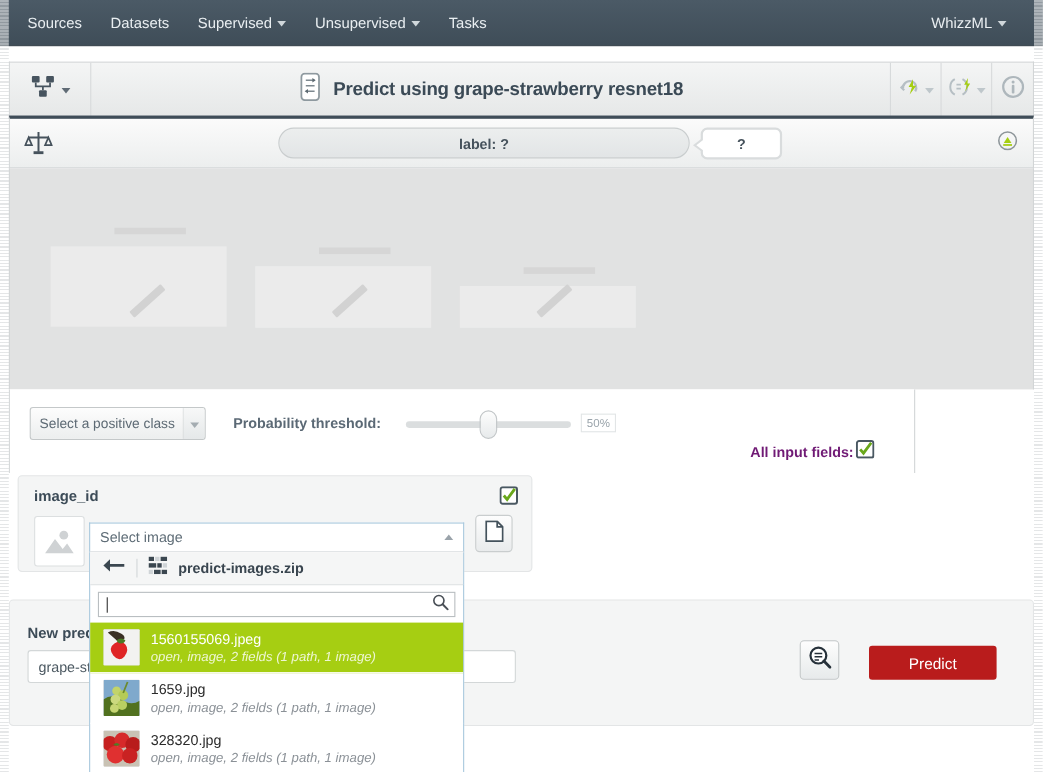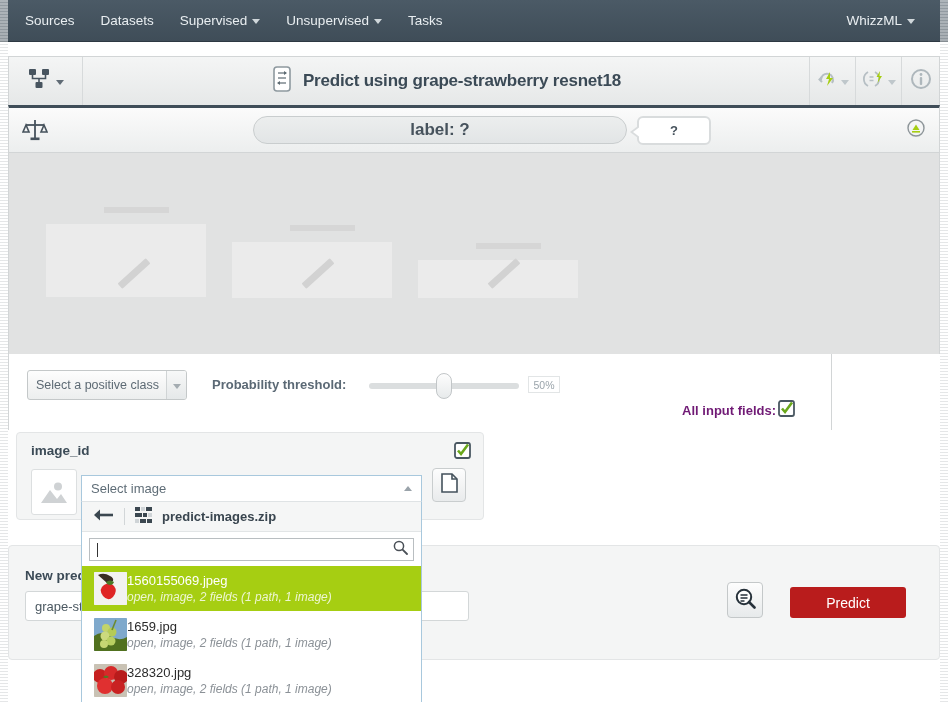--- a/index.html
+++ b/index.html
@@ -93,21 +93,21 @@
     display: flex; align-items: center;
   }
   .scale-ic { width: 52px; display:flex; justify-content:center; align-items:center; }
   .labelpill {
     width: 374px; height: 28px;
     margin-left: 192px;
     background: linear-gradient(to bottom,#eceeee,#e2e5e6);
     border: 1px solid #c9cdce;
     border-radius: 14px;
     display: flex; align-items: center; justify-content: center;
-    font-size: 17px; font-weight: bold; color: #46525c;
+    font-size: 13px; font-weight: bold; color: #46525c;
     cursor: pointer;
   }
   .qbubble {
     position: relative;
     width: 74px; height: 29px;
     margin-left: 10px;
     background: #ffffff;
     border: 2px solid #d9dcdd;
     border-radius: 6px;
     display: flex; align-items: center; justify-content: center;
@@ -320,21 +320,21 @@
     display: flex; align-items: center;
     padding: 0 5px;
   }
   .dd-search .cursor {
     width: 1px; height: 14px; background: #333; margin-left: 2px;
   }
   .dd-search .mag { margin-left: auto; }
   .dd-item {
     display: flex; align-items: center;
     padding: 6px 12px;
-    gap: 0;
+    gap: 10px;
     cursor: pointer;
     border-bottom: 1px solid #ffffff;
   }
   .dd-item.selected { background: #a6ce12; }
   .dd-item .tn {
     width: 33px; height: 33px; flex: none;
     border-radius: 1px;
     overflow: hidden;
     background: #ddd;
   }

